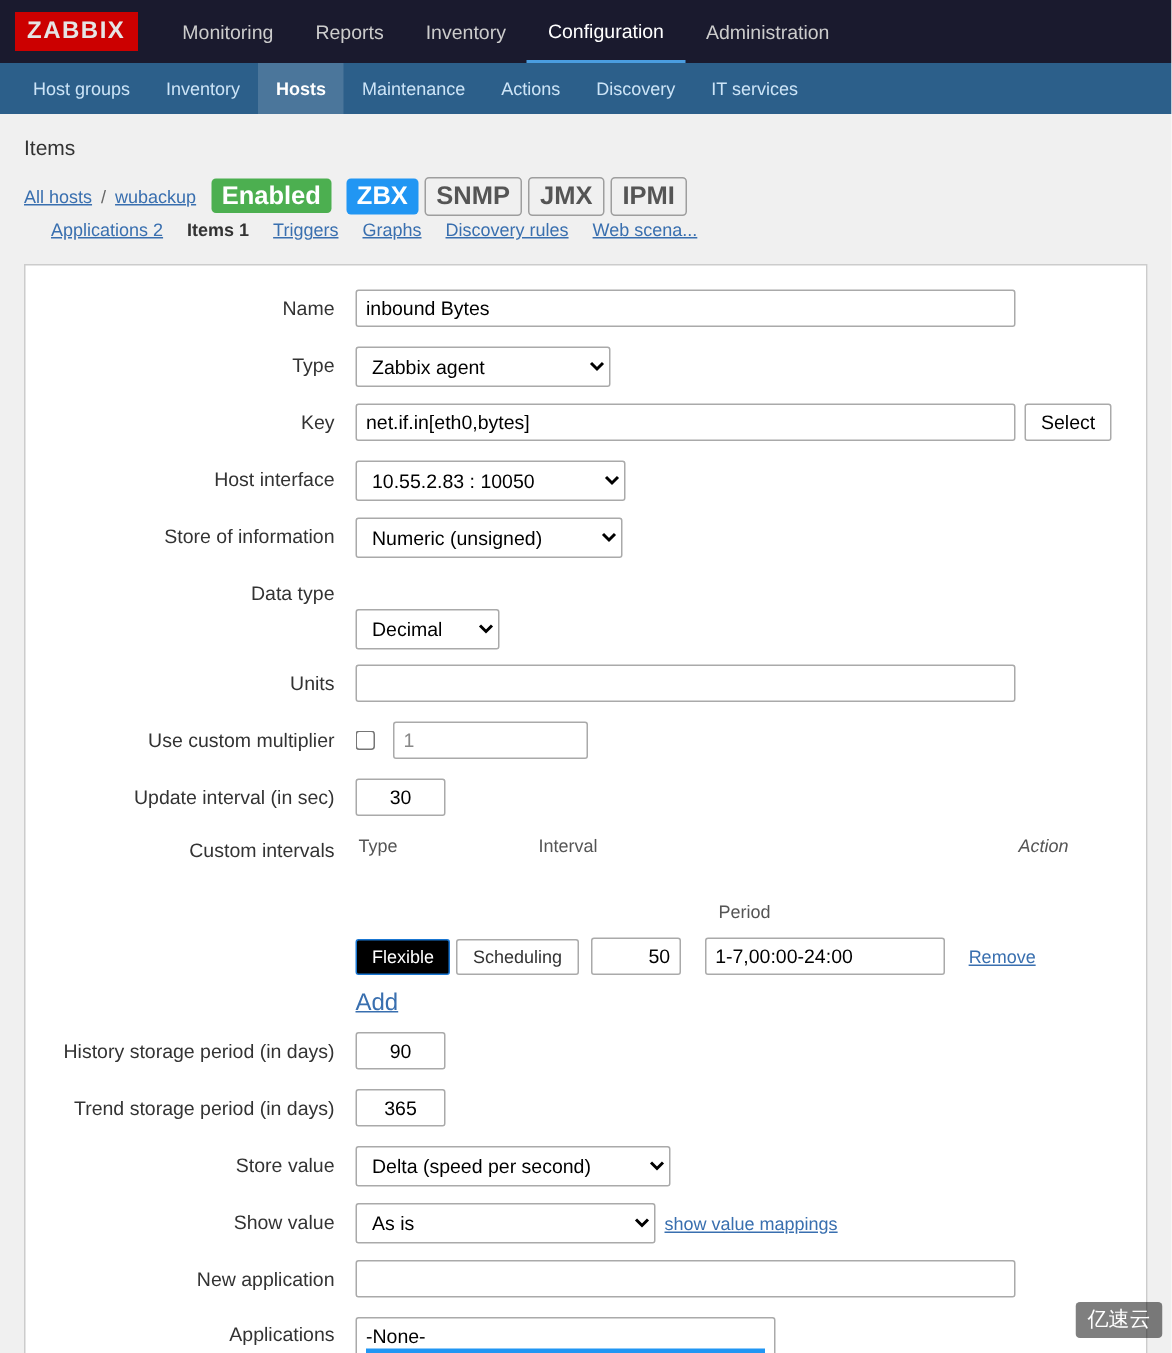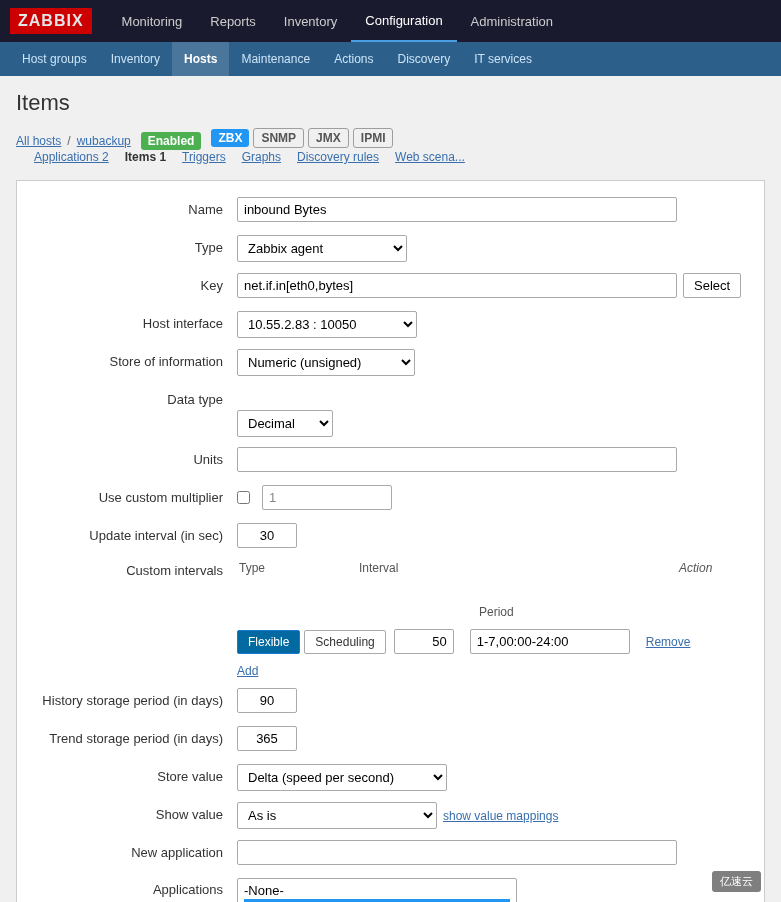--- a/index.html
+++ b/index.html
@@ -51,30 +51,30 @@
       align-items: center;
       cursor: pointer;
       font-size: 12px;
     }
     .sub-nav-item.active { color: white; font-weight: bold; background: rgba(255,255,255,0.15); }
 
     
     .page-content { padding: 14px 16px; }
 
     .page-title {
-      font-size: 22px;
+      font-size: 14px;
       font-weight: normal;
       color: #333;
       margin-bottom: 12px;
     }
 
     
     .breadcrumb-bar {
       display: flex;
-      align-items: flex-end;
+      align-items: center;
       gap: 0;
       margin-bottom: 16px;
       flex-wrap: wrap;
       gap: 2px;
     }
     .breadcrumb-link {
       color: #396faf;
       text-decoration: underline;
       font-size: 12px;
       cursor: pointer;
@@ -82,21 +82,21 @@
     .breadcrumb-sep { color: #666; margin: 0 4px; font-size: 12px; }
     .badge-group {
       display: flex;
       align-items: center;
       gap: 4px;
       margin-left: 8px;
     }
     .badge {
       padding: 2px 7px;
       border-radius: 3px;
-      font-size: 12px;
+      font-size: 17px;
       font-weight: bold;
       cursor: pointer;
     }
     .badge-green { background: #4caf50; color: white; }
     .badge-blue { background: #2196f3; color: white; }
     .badge-outline { background: transparent; border: 1px solid #9e9e9e; color: #555; }
 
     .tab-links {
       display: flex;
       align-items: center;
@@ -189,21 +189,21 @@
     .col-period { width: 200px; margin-top: 44px; }
     .col-action { width: 80px; font-style: italic; }
 
     .intervals-row {
       display: flex;
       align-items: center;
       gap: 0;
     }
     .btn-flexible {
       padding: 4px 10px;
-      background: #0369a1;
+      background: #000000;
       color: white;
       border: 1px solid #1976d2;
       border-radius: 2px;
       cursor: pointer;
       font-size: 12px;
       margin-right: 4px;
     }
     .btn-scheduling {
       padding: 4px 10px;
       background: white;
@@ -219,21 +219,21 @@
       color: #396faf;
       text-decoration: underline;
       cursor: pointer;
       font-size: 12px;
       margin-left: 8px;
     }
     .link-add {
       color: #396faf;
       text-decoration: underline;
       cursor: pointer;
-      font-size: 12px;
+      font-size: 16px;
       margin-top: 6px;
       display: inline-block;
     }
 
     
     .listbox {
       border: 1px solid #aaa;
       background: white;
       width: 280px;
       height: 100px;
@@ -254,24 +254,24 @@
       color: #396faf;
       text-decoration: underline;
       cursor: pointer;
       font-size: 12px;
     }
 
     
     .watermark {
       position: fixed;
       bottom: 10px;
-      right: 20px;
+      right: 6px;
       background: rgba(0,0,0,0.5);
       color: white;
-      font-size: 11px;
+      font-size: 14px;
       padding: 3px 8px;
       border-radius: 3px;
     }
   </style>
 </head>
 <body>
 
 <div class="top-nav">
   <div class="logo">
     <span>ZABBIX</span>

